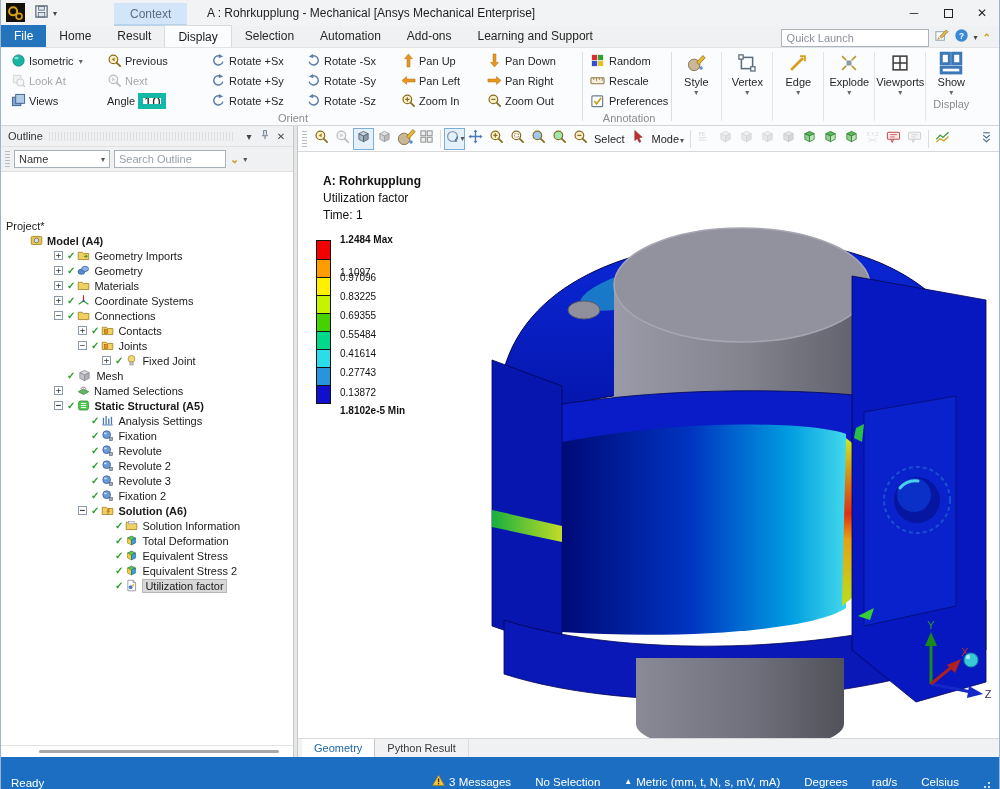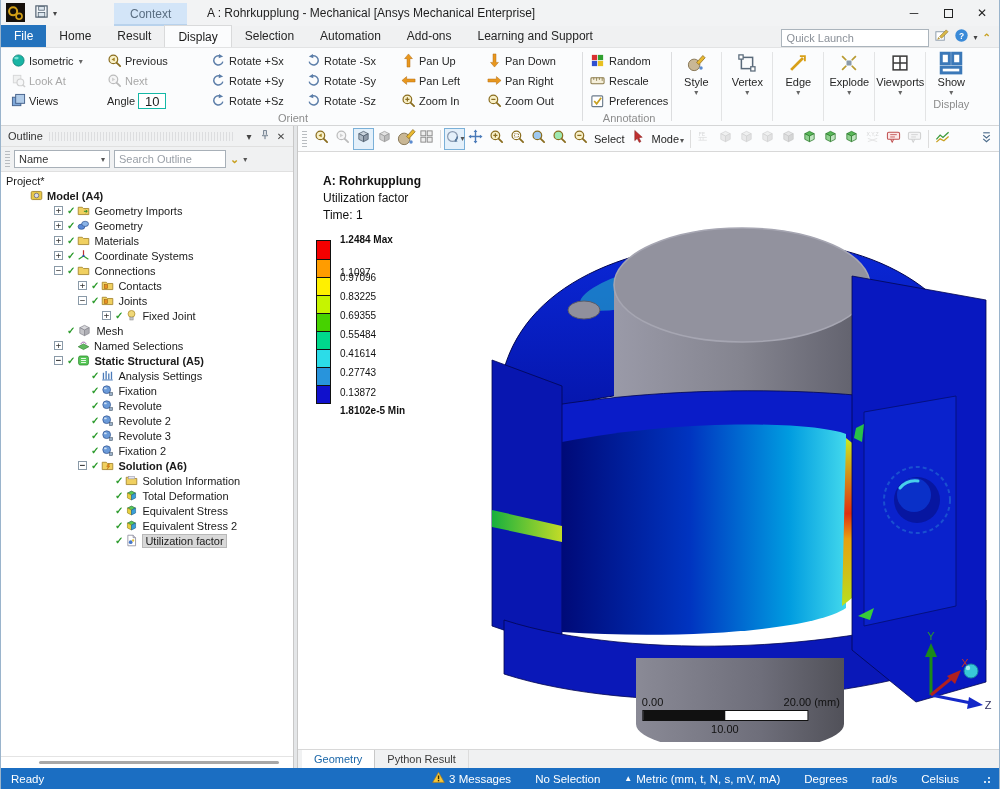--- a/index.html
+++ b/index.html
@@ -37,21 +37,21 @@
   .orient-cell { display:flex; align-items:center; gap:3px; font-size:11px; color:#262626; padding-left:4px; cursor:default; white-space:nowrap; }
   .orient-row .orient-cell:nth-child(1){ width:96px; }
   .orient-row .orient-cell:nth-child(2){ width:104px; }
   .orient-row .orient-cell:nth-child(3){ width:95px; }
   .orient-row .orient-cell:nth-child(4){ width:95px; }
   .orient-row .orient-cell:nth-child(5){ width:86px; }
   .orient-row .orient-cell:nth-child(6){ width:96px; }
   .orient-cell.disabled { color:#a8a8a8; }
   .orient-cell.disabled svg { opacity:.45; filter:grayscale(1); }
   .orient-cell .ddc { font-size:8px; color:#666; margin-left:2px; }
-  .angle-input { width:28px; height:16px; border:1px solid #14b8a6; font-size:13px; text-align:center; color:#222; background:#fff; }
+  .angle-input { width:28px; height:16px; border:5px solid #14b8a6; font-size:15px; text-align:center; color:#222; background:#fff; }
   .ann-col { display:flex; flex-direction:column; }
   .ann-btn { display:flex; align-items:center; gap:4px; height:20px; font-size:11px; color:#262626; cursor:default; white-space:nowrap; }
   .bigbtns { display:flex; }
   .bigbtn { width:46px; display:flex; flex-direction:column; align-items:center; padding-top:2px; cursor:default; }
   .bigbtn .bicon { height:26px; display:flex; align-items:center; }
   .bigbtn .blabel { font-size:11px; color:#262626; }
   .bigbtn .ddc { font-size:8px; color:#666; }
   .bigsep { width:1px; background:#e3e4e5; margin:4px 2px; }
 
   
@@ -63,21 +63,21 @@
   .outline-header .ohtitle { margin-right:6px; }
   .outline-header .hatch { flex:1; height:9px; background:repeating-linear-gradient(90deg,#dcdddf 0 1px,transparent 1px 3px); margin-right:6px; }
   .oh-ic { width:16px; text-align:center; color:#444; font-size:10px; cursor:default; }
   .outline-toolbar { height:25px; background:#f0f1f2; display:flex; align-items:center; gap:4px; padding:0 4px; border-bottom:1px solid #e0e0e0; }
   .drag-dots { width:5px; height:16px; background:repeating-linear-gradient(0deg,#b8bcc0 0 1px,transparent 1px 3px); }
   .name-combo { width:96px; height:18px; background:#fff; border:1px solid #a8b0b8; font-size:11px; color:#333; display:flex; align-items:center; justify-content:space-between; padding:0 4px; }
   .name-combo .ddc { font-size:8px; color:#555; }
   .outline-search { width:112px; height:18px; border:1px solid #a8b0b8; font-size:11px; padding:0 4px; color:#333; }
   .outline-search::placeholder { color:#9aa0a8; }
   .gold-chev { color:#c8a020; font-weight:bold; font-size:11px; }
-  .tree { flex:1; overflow:hidden; padding-top:1px; }
+  .tree { flex:1; overflow:hidden; padding-top:1px;margin-top:45px; }
   .trow { height:15px; display:flex; align-items:center; font-size:11px; color:#1a1a1a; white-space:nowrap; cursor:default; }
   .trow.bold { font-weight:bold; }
   .texp { width:9px; height:9px; border:1px solid #8a9aa8; background:#fff; font-size:9px; line-height:7px; text-align:center; color:#333; margin-right:4px; flex:0 0 auto; font-family:"DejaVu Sans Mono",monospace; }
   .texp-sp { width:13px; flex:0 0 auto; }
   .tcheck { color:#2a9a2a; font-size:10px; font-weight:bold; margin-right:2px; flex:0 0 auto; }
   .tcheck-sp { width:10px; flex:0 0 auto; }
   .ticon { margin-right:4px; display:flex; align-items:center; flex:0 0 auto; }
   .tlabel.selected { background:#d8d8d8; border:1px solid #b8b8b8; padding:0 2px; }
   .outline-hscroll { height:12px; border-top:1px solid #e4e4e4; display:flex; align-items:center; }
   .outline-hscroll .thumb { height:3px; background:#a8a8a8; width:240px; margin-left:38px; border-radius:2px; }
@@ -116,21 +116,21 @@
   .ruler .bar .white { width:50%; background:#fff; }
   .ruler .rbot { text-align:center; margin-top:2px; }
 
   .triad { position:absolute; right:6px; bottom:28px; }
 
   .vtabs { height:19px; background:#f0f1f2; border-top:1px solid #d8d8d8; display:flex; align-items:stretch; padding-left:4px; flex:0 0 auto; }
   .vtab { padding:0 12px; display:flex; align-items:center; font-size:11px; color:#3a3a3a; border-right:1px solid #dcdcdc; cursor:default; }
   .vtab.active { background:#fff; color:#1a66a8; border-right:1px solid #c8c8c8; }
 
   
-  .statusbar { height:21px; background:#1b6ec2; color:#fff; display:flex; align-items:center; font-size:11.5px; padding:0 6px; flex:0 0 auto; }
+  .statusbar { height:32px; background:#1b6ec2; color:#fff; display:flex; align-items:flex-end; font-size:11.5px; padding:0 6px; flex:0 0 auto; }
   .sb-left { margin-left:4px; }
   .sb-right { margin-left:auto; display:flex; align-items:center; gap:24px; margin-right:16px; }
   .sb-item { display:flex; align-items:center; gap:4px; white-space:nowrap; cursor:default; }
   .sb-caret { font-size:8px; }
   .grip { width:10px; height:10px; margin-left:8px; background:
     radial-gradient(circle at 2px 8px,#cfe2f4 1px,transparent 1.3px),
     radial-gradient(circle at 6px 8px,#cfe2f4 1px,transparent 1.3px),
     radial-gradient(circle at 6px 4px,#cfe2f4 1px,transparent 1.3px); }
 </style>
 </head>
@@ -1039,31 +1039,20 @@
           <circle cx="433" cy="320" r="33" fill="none" stroke="#1a50d0" stroke-width="2" stroke-dasharray="4 3"></circle>
           <circle cx="433" cy="320" r="23" fill="#0716a0"></circle>
           <circle cx="430" cy="315" r="17" fill="#0a30c8"></circle>
           <path d="M416,308 a20,20 0 0 1 18,-7" fill="none" stroke="#48d0ec" stroke-width="3" stroke-linecap="round"></path>
           <polygon points="372,248 380,244 378,262 370,258" fill="#28c048"></polygon>
           <polygon points="374,436 390,428 386,440" fill="#38cc38"></polygon>
 
           <path d="M152,478 L152,544 A104,28 0 0 0 360,544 L360,478 Z" fill="url(#gCylB)"></path>
         </svg>
 
-        <div class="ruler">
-          <div class="rtop">
-            <span class="r1">0.00</span>
-            <span class="r2">20.00 (mm)</span>
-          </div>
-          <div class="bar">
-              <div class="black"></div>
-              <div class="white"></div>
-            </div>
-          <div class="rbot">10.00</div>
-        </div>
 
         <svg class="triad" width="92" height="92" viewBox="0 0 92 92">
           <line x1="30" y1="66" x2="30" y2="26" stroke="#1a8a1a" stroke-width="3"></line>
           <polygon points="30,14 36,28 24,28" fill="#1a8a1a"></polygon>
           <text x="30" y="11" font-size="11" text-anchor="middle" fill="#2a9a2a">Y</text>
           <line x1="30" y1="66" x2="70" y2="74" stroke="#1428c8" stroke-width="3"></line>
           <polygon points="82,76 68,68 66,80" fill="#1428c8"></polygon>
           <text x="87" y="80" font-size="11" text-anchor="middle" fill="#303060">Z</text>
           <line x1="30" y1="66" x2="52" y2="48" stroke="#b02020" stroke-width="3"></line>
           <polygon points="60,41 54,55 46,47" fill="#b02020"></polygon>

